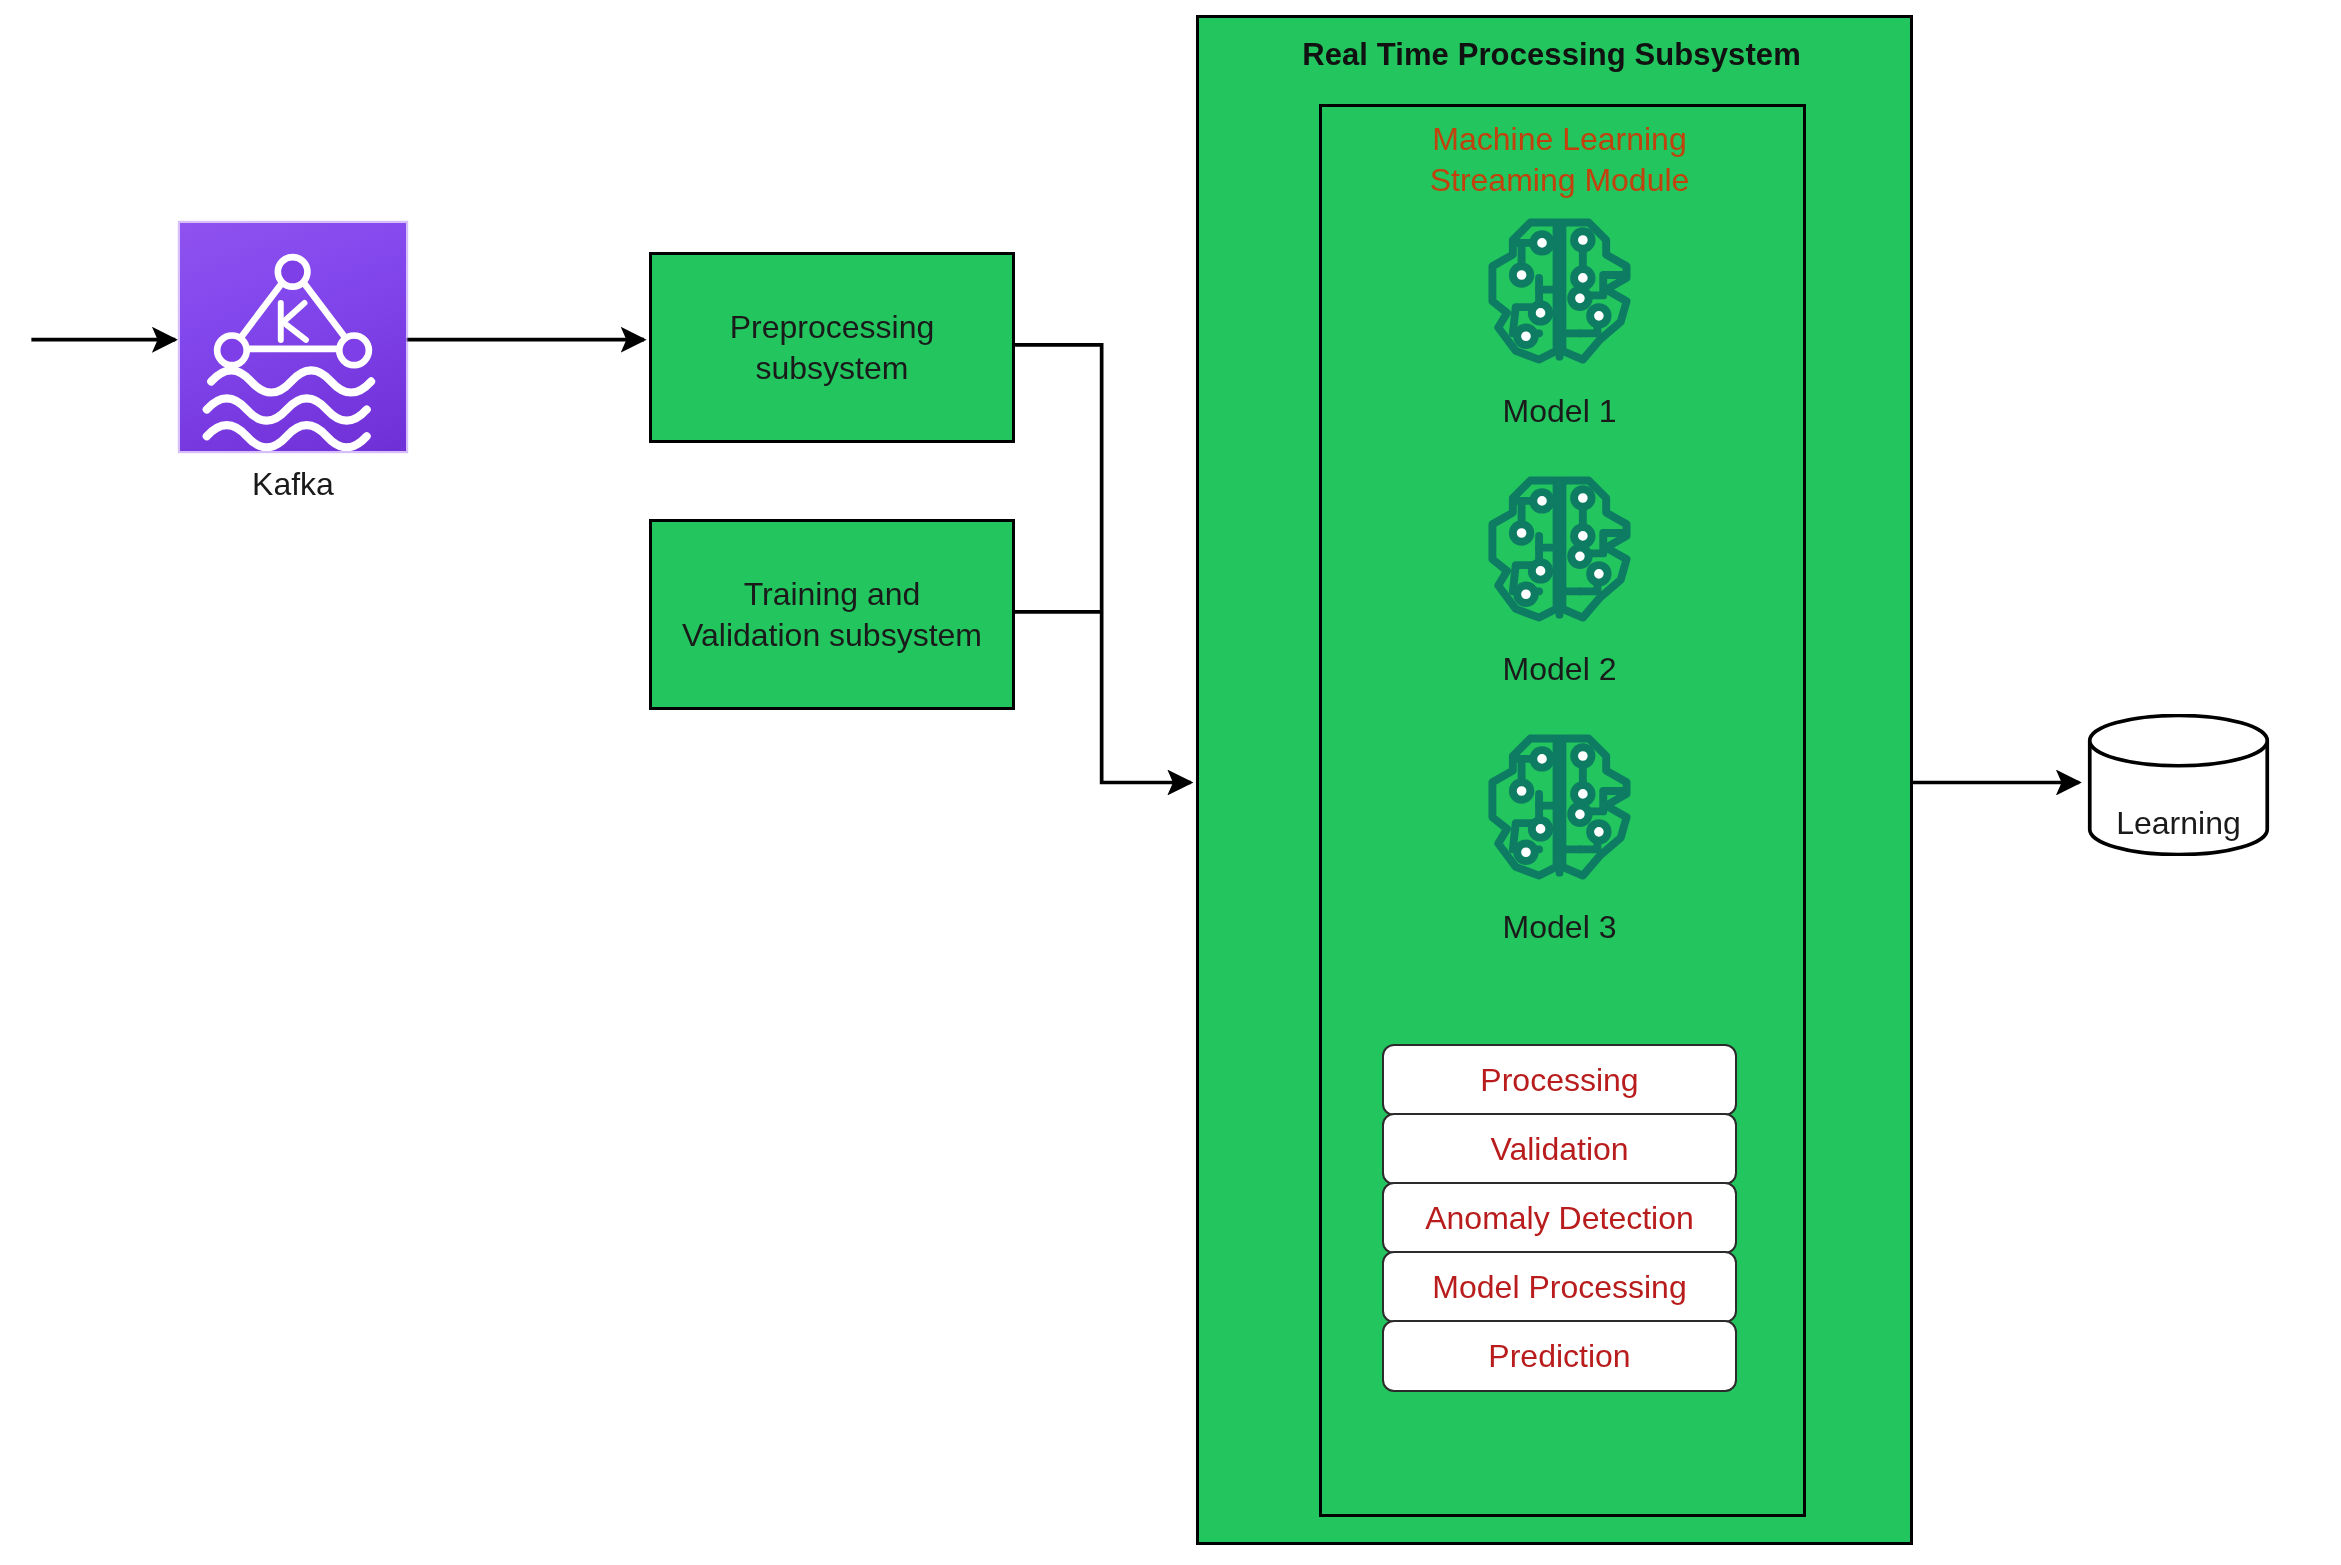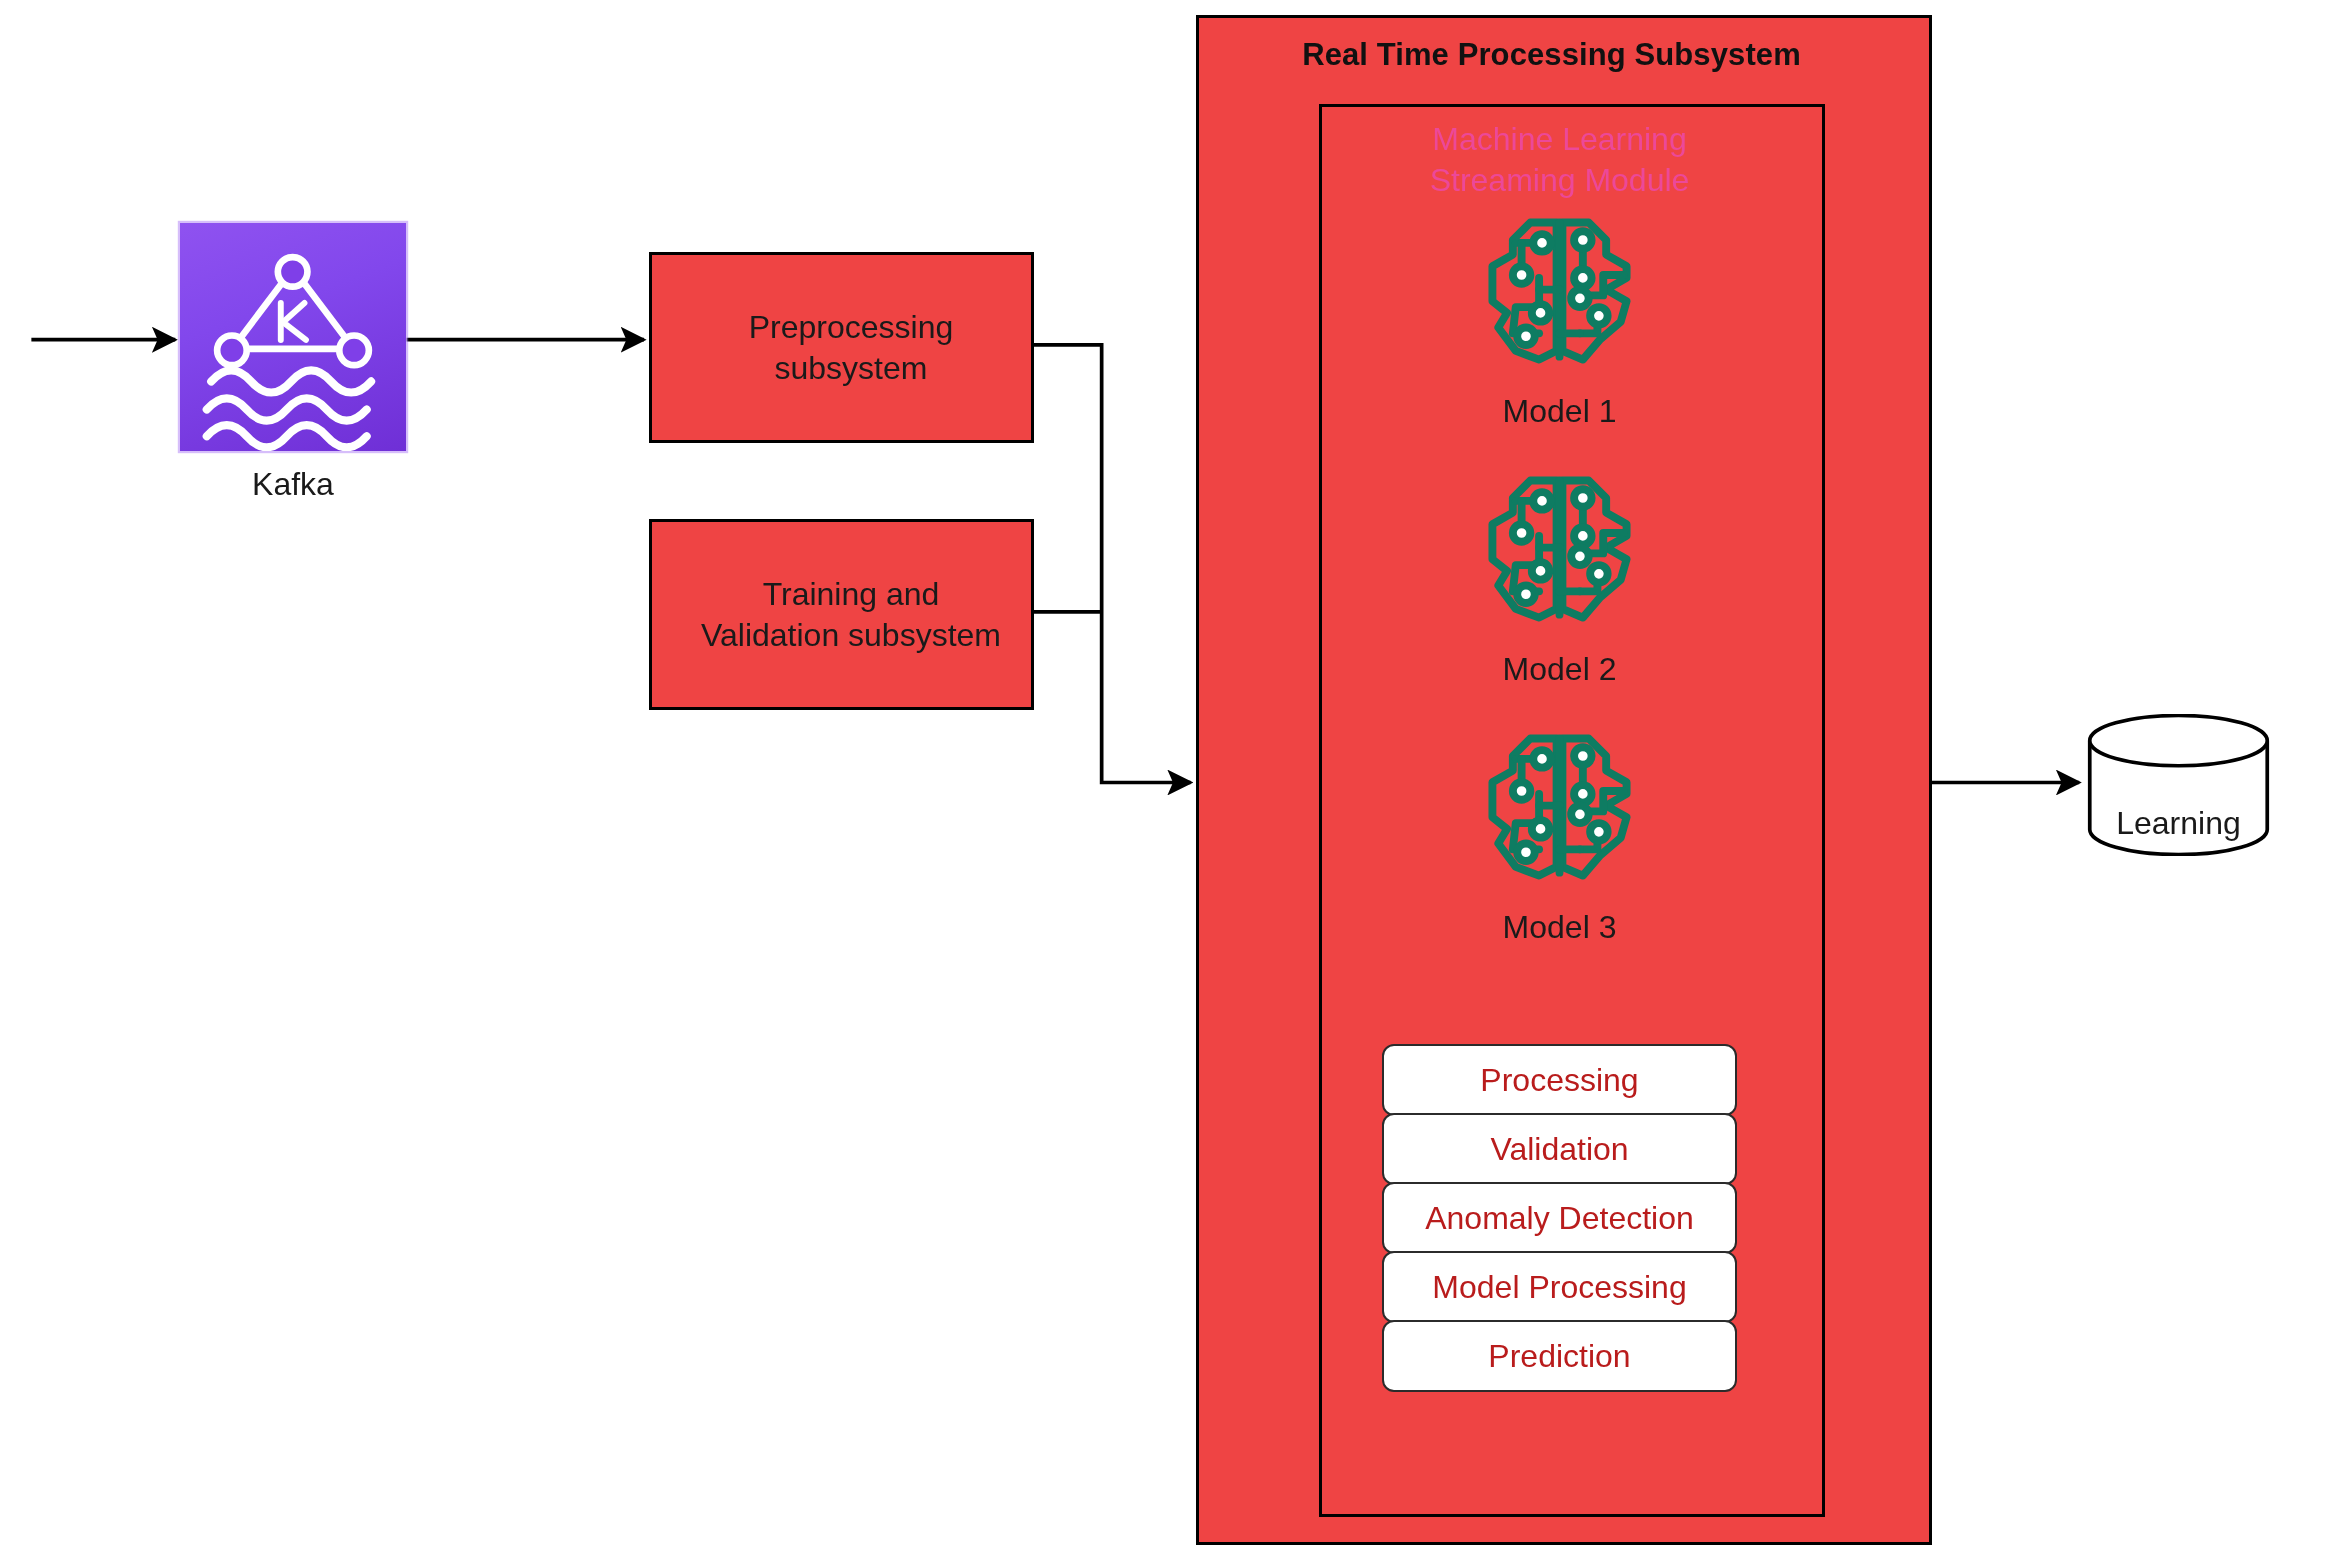--- a/index.html
+++ b/index.html
@@ -1,37 +1,37 @@
 <!DOCTYPE html>
 <html style="font-size:12px"><head>
 <meta charset="utf-8">
 <style>
   html,body{margin:0;padding:0;background:#ffffff;}
   body{width:2342px;height:1565px;position:relative;overflow:hidden;
        font-family:"Liberation Sans","DejaVu Sans",sans-serif;color:#1a1a1a;}
   .stage{position:absolute;inset:0;}
-  .box{position:absolute;background:#ef4444;border:3px solid #000000;
-       display:flex;align-items:center;justify-content:center;text-align:center;padding-left:19px;}
+  .box{position:absolute;background:#22c55e;border:3px solid #000000;
+       display:flex;align-items:center;justify-content:center;text-align:center;}
   .box .lbl{font-size:32px;line-height:1.28;color:#1a1a1a;}
 
   
   #kafka-tile{position:absolute;left:180px;top:223px;width:226px;height:228px;
        background:linear-gradient(160deg,#8f52f0 0%,#8247ec 38%,#6f2fd6 100%);
        box-shadow:0 0 0 2.2px rgba(164,111,244,.45);}
   #kafka-tile svg{position:absolute;left:0;top:0;width:100%;height:100%;}
   #kafka-label{position:absolute;left:180px;top:466px;width:226px;text-align:center;
        font-size:32px;color:#1a1a1a;}
 
   
   #rt-outer{left:1196px;top:15px;width:711px;height:1524px;display:block;}
   #rt-title{position:absolute;left:1196px;top:37px;width:711px;text-align:center;
        font-size:31px;font-weight:bold;color:#111;letter-spacing:0.1px;}
   #ml-inner{left:1319px;top:104px;width:481px;height:1407px;display:block;}
   #ml-title{position:absolute;left:1319px;top:119px;width:481px;text-align:center;
-       font-size:32px;line-height:1.28;color:#ec4899;}
+       font-size:32px;line-height:1.28;color:#c2410c;}
 
   
   .model{position:absolute;width:481px;left:1319px;text-align:center;}
   .model .brain{display:block;margin:0 auto;}
   .model .mlabel{font-size:32px;color:#1a1a1a;margin-top:13px;}
 
   
   #stage-list{position:absolute;left:1382px;top:1044px;width:355px;}
   .rrect{position:relative;height:72px;margin-top:-3px;background:#ffffff;
        border:2.2px solid #2b2b2b;border-radius:12px;

